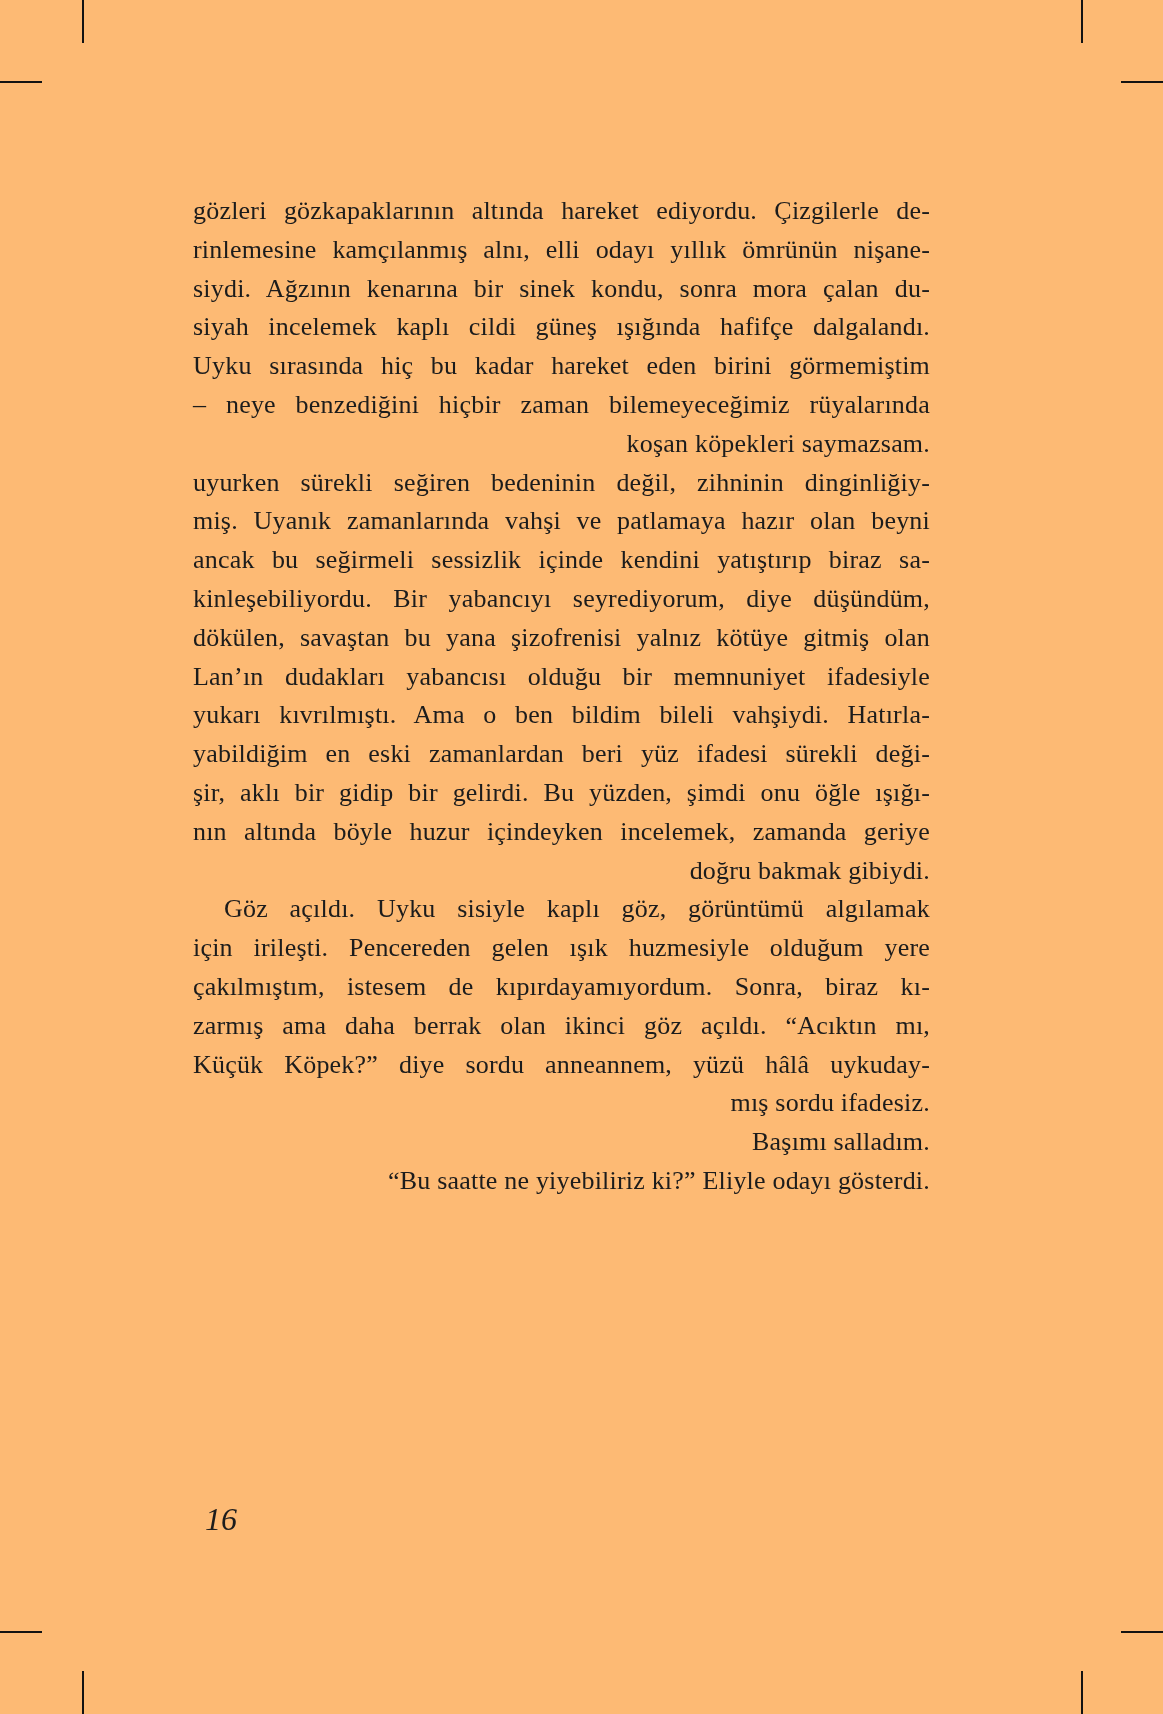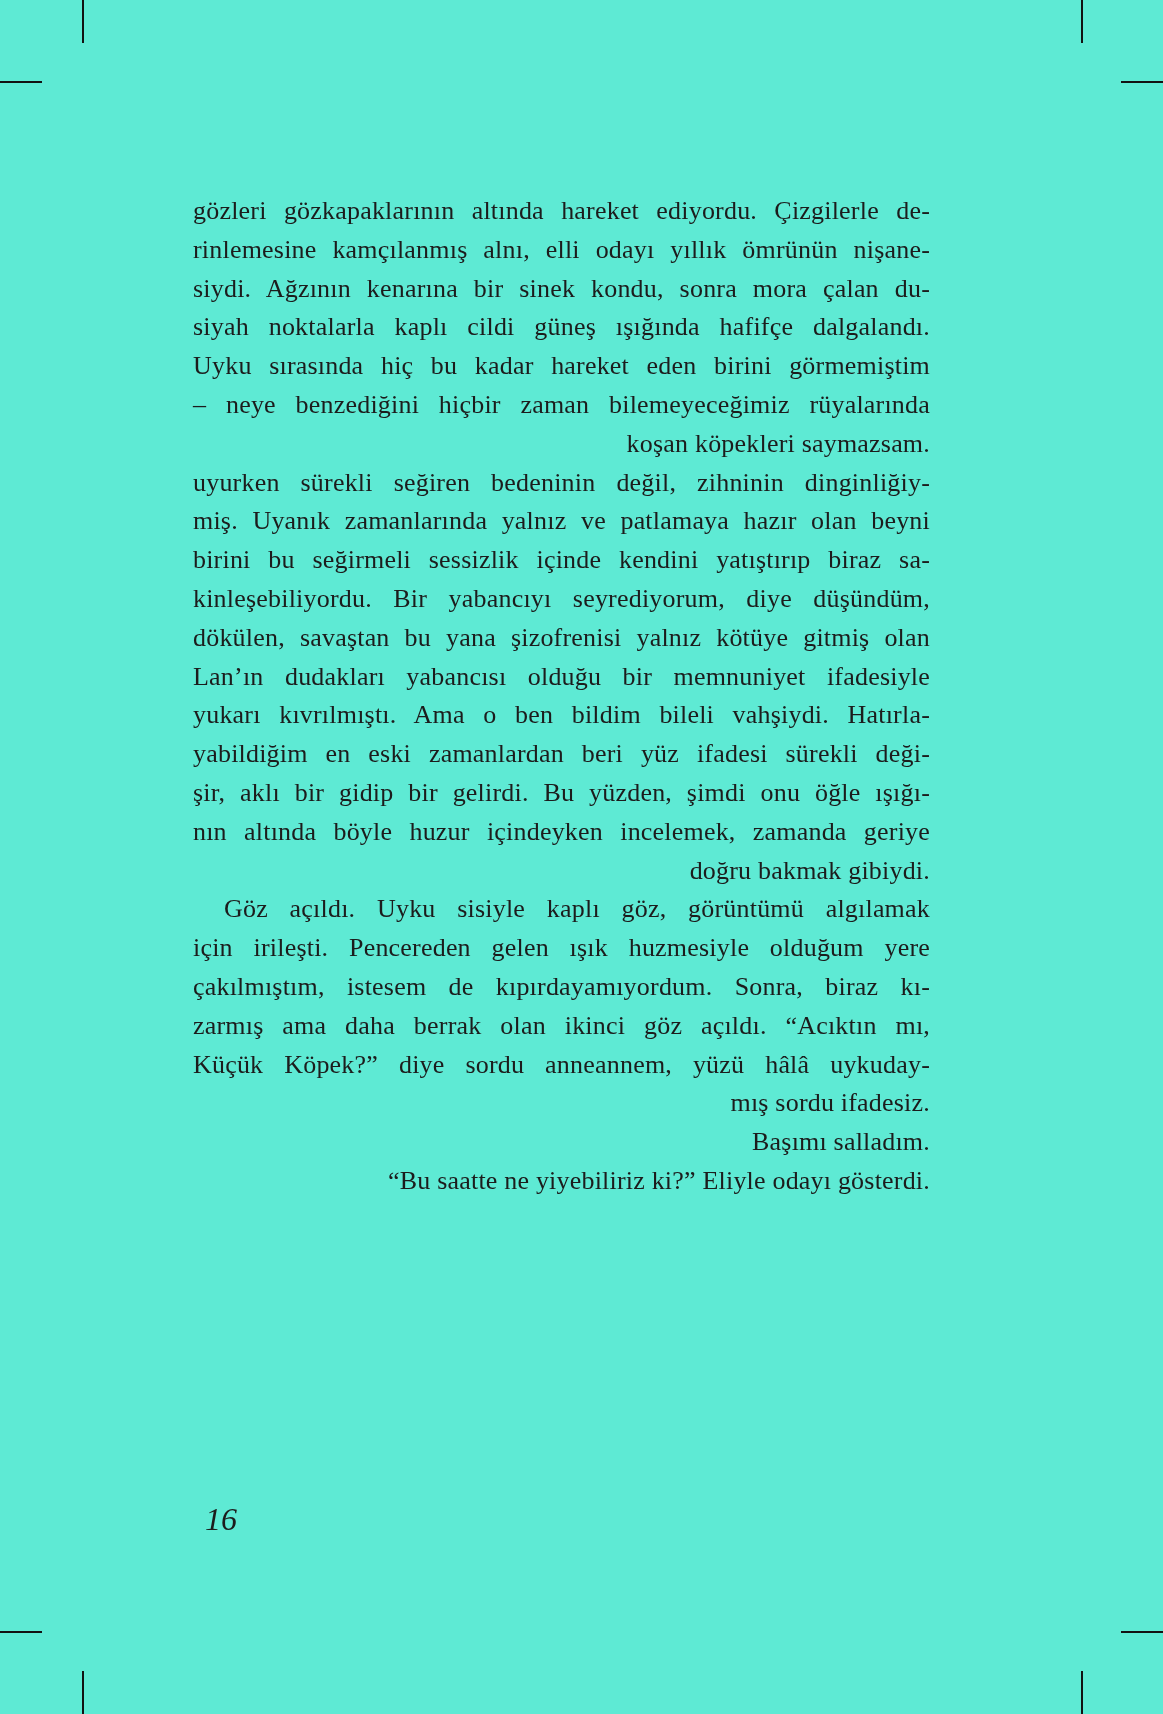--- a/index.html
+++ b/index.html
@@ -1,21 +1,21 @@
 <!DOCTYPE html>
 <html><head>
 <meta charset="utf-8">
 <style>
   html, body { margin: 0; padding: 0; background: #e9e9e9; }
   .page {
     position: relative;
     width: 1163px;
     height: 1714px;
     margin: 0 auto;
-    background: #5eead4;
+    background: #fdba74;
     overflow: hidden;
     font-family: "Liberation Serif", "DejaVu Serif", serif;
     color: #1c1c1c;
   }
   .crop { position: absolute; background: #121212; }
   .crop.v { width: 2px; height: 43px; }
   .crop.h { width: 42px; height: 2px; }
   .crop.tl-v { left: 82px;  top: 0; }
   .crop.tl-h { left: 0;     top: 81px; }
   .crop.tr-v { left: 1081px; top: 0; }
@@ -58,27 +58,27 @@
   <div class="crop h tr-h"></div>
   <div class="crop h bl-h"></div>
   <div class="crop v bl-v"></div>
   <div class="crop h br-h"></div>
   <div class="crop v br-v"></div>
 
   <main class="text-block" id="text-block">
       <div class="line just">gözleri gözkapaklarının altında hareket ediyordu. Çizgilerle de-</div>
       <div class="line just">rinlemesine kamçılanmış alnı, elli odayı yıllık ömrünün nişane-</div>
       <div class="line just">siydi. Ağzının kenarına bir sinek kondu, sonra mora çalan du-</div>
-      <div class="line just">siyah noktalarla kaplı cildi güneş ışığında hafifçe dalgalandı.</div>
+      <div class="line just">siyah incelemek kaplı cildi güneş ışığında hafifçe dalgalandı.</div>
       <div class="line just">Uyku sırasında hiç bu kadar hareket eden birini görmemiştim</div>
       <div class="line just">– neye benzediğini hiçbir zaman bilemeyeceğimiz rüyalarında</div>
       <div class="line">koşan köpekleri saymazsam.</div>
       <div class="line just">uyurken sürekli seğiren bedeninin değil, zihninin dinginliğiy-</div>
-      <div class="line just">miş. Uyanık zamanlarında yalnız ve patlamaya hazır olan beyni</div>
-      <div class="line just">birini bu seğirmeli sessizlik içinde kendini yatıştırıp biraz sa-</div>
+      <div class="line just">miş. Uyanık zamanlarında vahşi ve patlamaya hazır olan beyni</div>
+      <div class="line just">ancak bu seğirmeli sessizlik içinde kendini yatıştırıp biraz sa-</div>
       <div class="line just">kinleşebiliyordu. Bir yabancıyı seyrediyorum, diye düşündüm,</div>
       <div class="line just">dökülen, savaştan bu yana şizofrenisi yalnız kötüye gitmiş olan</div>
       <div class="line just">Lan’ın dudakları yabancısı olduğu bir memnuniyet ifadesiyle</div>
       <div class="line just">yukarı kıvrılmıştı. Ama o ben bildim bileli vahşiydi. Hatırla-</div>
       <div class="line just">yabildiğim en eski zamanlardan beri yüz ifadesi sürekli deği-</div>
       <div class="line just">şir, aklı bir gidip bir gelirdi. Bu yüzden, şimdi onu öğle ışığı-</div>
       <div class="line just">nın altında böyle huzur içindeyken incelemek, zamanda geriye</div>
       <div class="line">doğru bakmak gibiydi.</div>
       <div class="line just indent">Göz açıldı. Uyku sisiyle kaplı göz, görüntümü algılamak</div>
       <div class="line just">için irileşti. Pencereden gelen ışık huzmesiyle olduğum yere</div>

